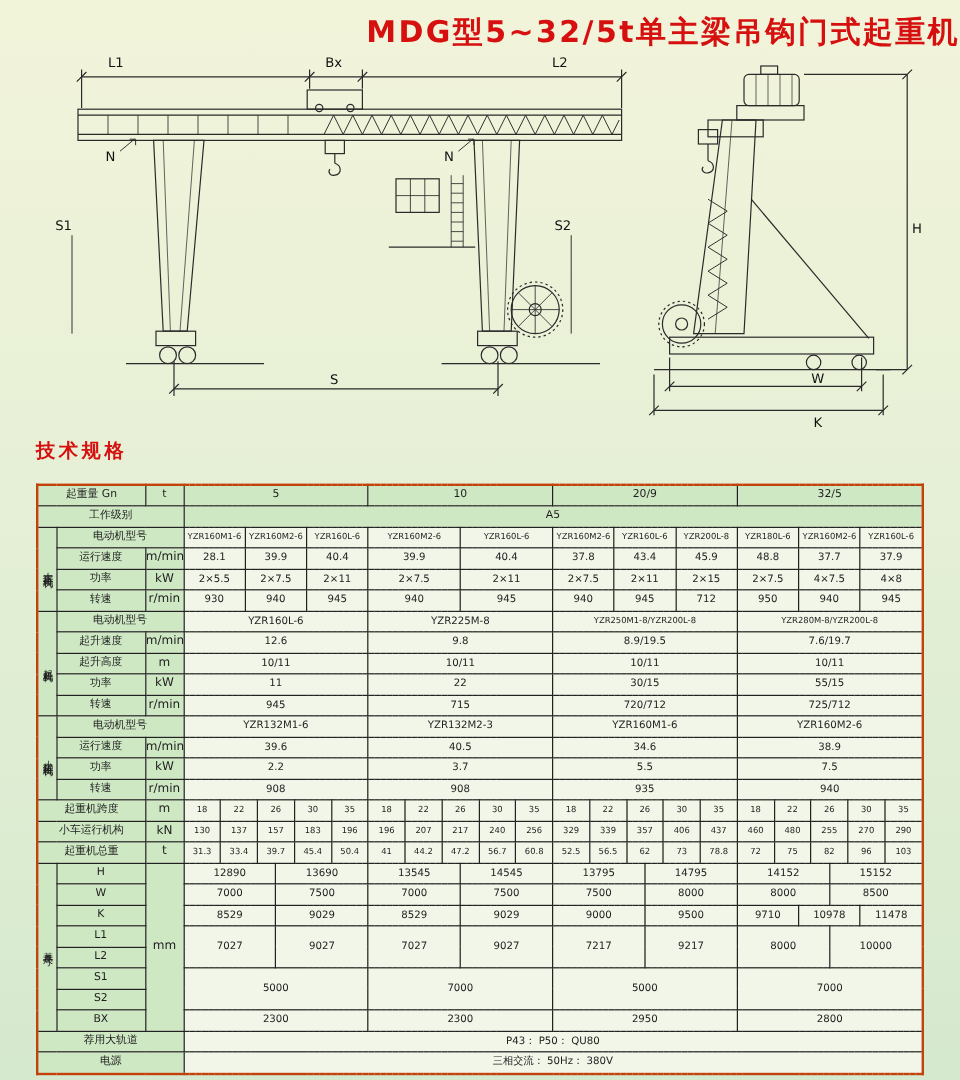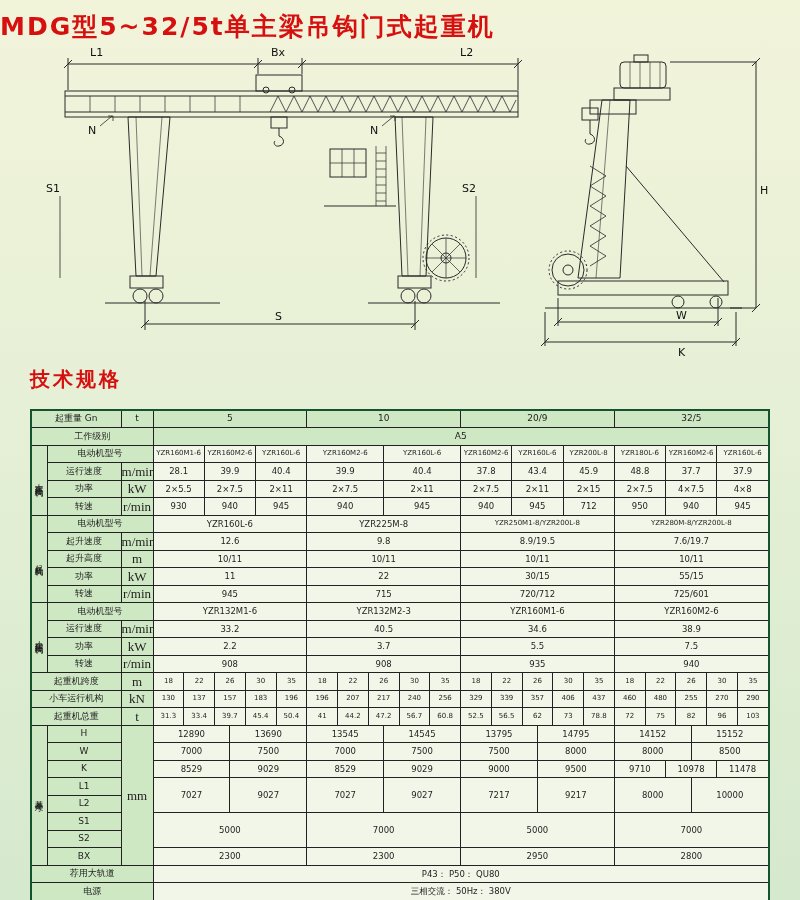--- a/index.html
+++ b/index.html
@@ -9,36 +9,36 @@
     --red:#d60f0f;
   }
   html,body{margin:0;padding:0;}
   body{
     width:800px;height:900px;overflow:hidden;
     background:linear-gradient(180deg,#f2f4da 0%,#e6f0d6 45%,#d5e9ce 100%);
     font-family:"DejaVu Sans","Liberation Sans",sans-serif;
     color:var(--ink);
   }
   .title{
-    text-align:left;font-size:25px;font-weight:bold;color:var(--red);
-    letter-spacing:2px;padding-top:11px;line-height:1.3;
+    text-align:right;font-size:25px;font-weight:bold;color:var(--red);
+    letter-spacing:2px;padding-top:11px;line-height:1.3;margin-left:33px;
   }
   svg.drawing{display:block;margin:2px 0 0 30px;}
-  .sec{margin:4px 0 3px 30px;font-size:20px;font-weight:bold;color:var(--red);letter-spacing:3px;}
+  .sec{margin:4px 0 3px 30px;font-size:16px;font-weight:bold;color:var(--red);letter-spacing:3px;}
   table.spec{
     border-collapse:collapse;table-layout:fixed;width:740px;margin-left:30px;
-    border:2px solid #14532d;
+    border:2px solid #c2410c;
     margin-top:16px;
   }
   .spec td{
     border:1px solid #222;height:16.5px;padding:0;text-align:center;vertical-align:middle;
     font-size:8.5px;line-height:1;background:var(--cell);overflow:hidden;white-space:nowrap;
   }
   .spec td.hd{background:var(--green);font-size:9px;}
-  .spec td.u{font-size:13px;font-family:Liberation Serif, serif;}
+  .spec td.u{font-size:10px;}
   .spec td.sm{font-size:7px;}
   .spec td.vt{background:var(--green);font-size:8.5px;}
   .spec td.vt span{
     writing-mode:vertical-rl;text-orientation:upright;
     letter-spacing:1px;line-height:1;display:inline-block;
   }
   .strip{
     margin:14px 0 0 30px;width:738px;height:40px;border:1px solid #222;
     background:repeating-linear-gradient(90deg,var(--green) 0 45px,#222 45px 46px);
   }
@@ -378,34 +378,34 @@
         <td colspan="30"><span>22</span></td>
         <td colspan="30"><span>30/15</span></td>
         <td colspan="30"><span>55/15</span></td>
       </tr>
       <tr>
         <td class="hd"><span>转速</span></td>
         <td class="hd u"><span>r/min</span></td>
         <td colspan="30"><span>945</span></td>
         <td colspan="30"><span>715</span></td>
         <td colspan="30"><span>720/712</span></td>
-        <td colspan="30"><span>725/601</span></td>
+        <td colspan="30"><span>725/712</span></td>
       </tr>
       <tr>
         <td rowspan="4" class="vt"><span>小车运行机构</span></td>
         <td colspan="2" class="hd"><span>电动机型号</span></td>
         <td colspan="30"><span>YZR132M1-6</span></td>
         <td colspan="30"><span>YZR132M2-3</span></td>
         <td colspan="30"><span>YZR160M1-6</span></td>
         <td colspan="30"><span>YZR160M2-6</span></td>
       </tr>
       <tr>
         <td class="hd"><span>运行速度</span></td>
         <td class="hd u"><span>m/min</span></td>
-        <td colspan="30"><span>33.2</span></td>
+        <td colspan="30"><span>39.6</span></td>
         <td colspan="30"><span>40.5</span></td>
         <td colspan="30"><span>34.6</span></td>
         <td colspan="30"><span>38.9</span></td>
       </tr>
       <tr>
         <td class="hd"><span>功率</span></td>
         <td class="hd u"><span>kW</span></td>
         <td colspan="30"><span>2.2</span></td>
         <td colspan="30"><span>3.7</span></td>
         <td colspan="30"><span>5.5</span></td>

